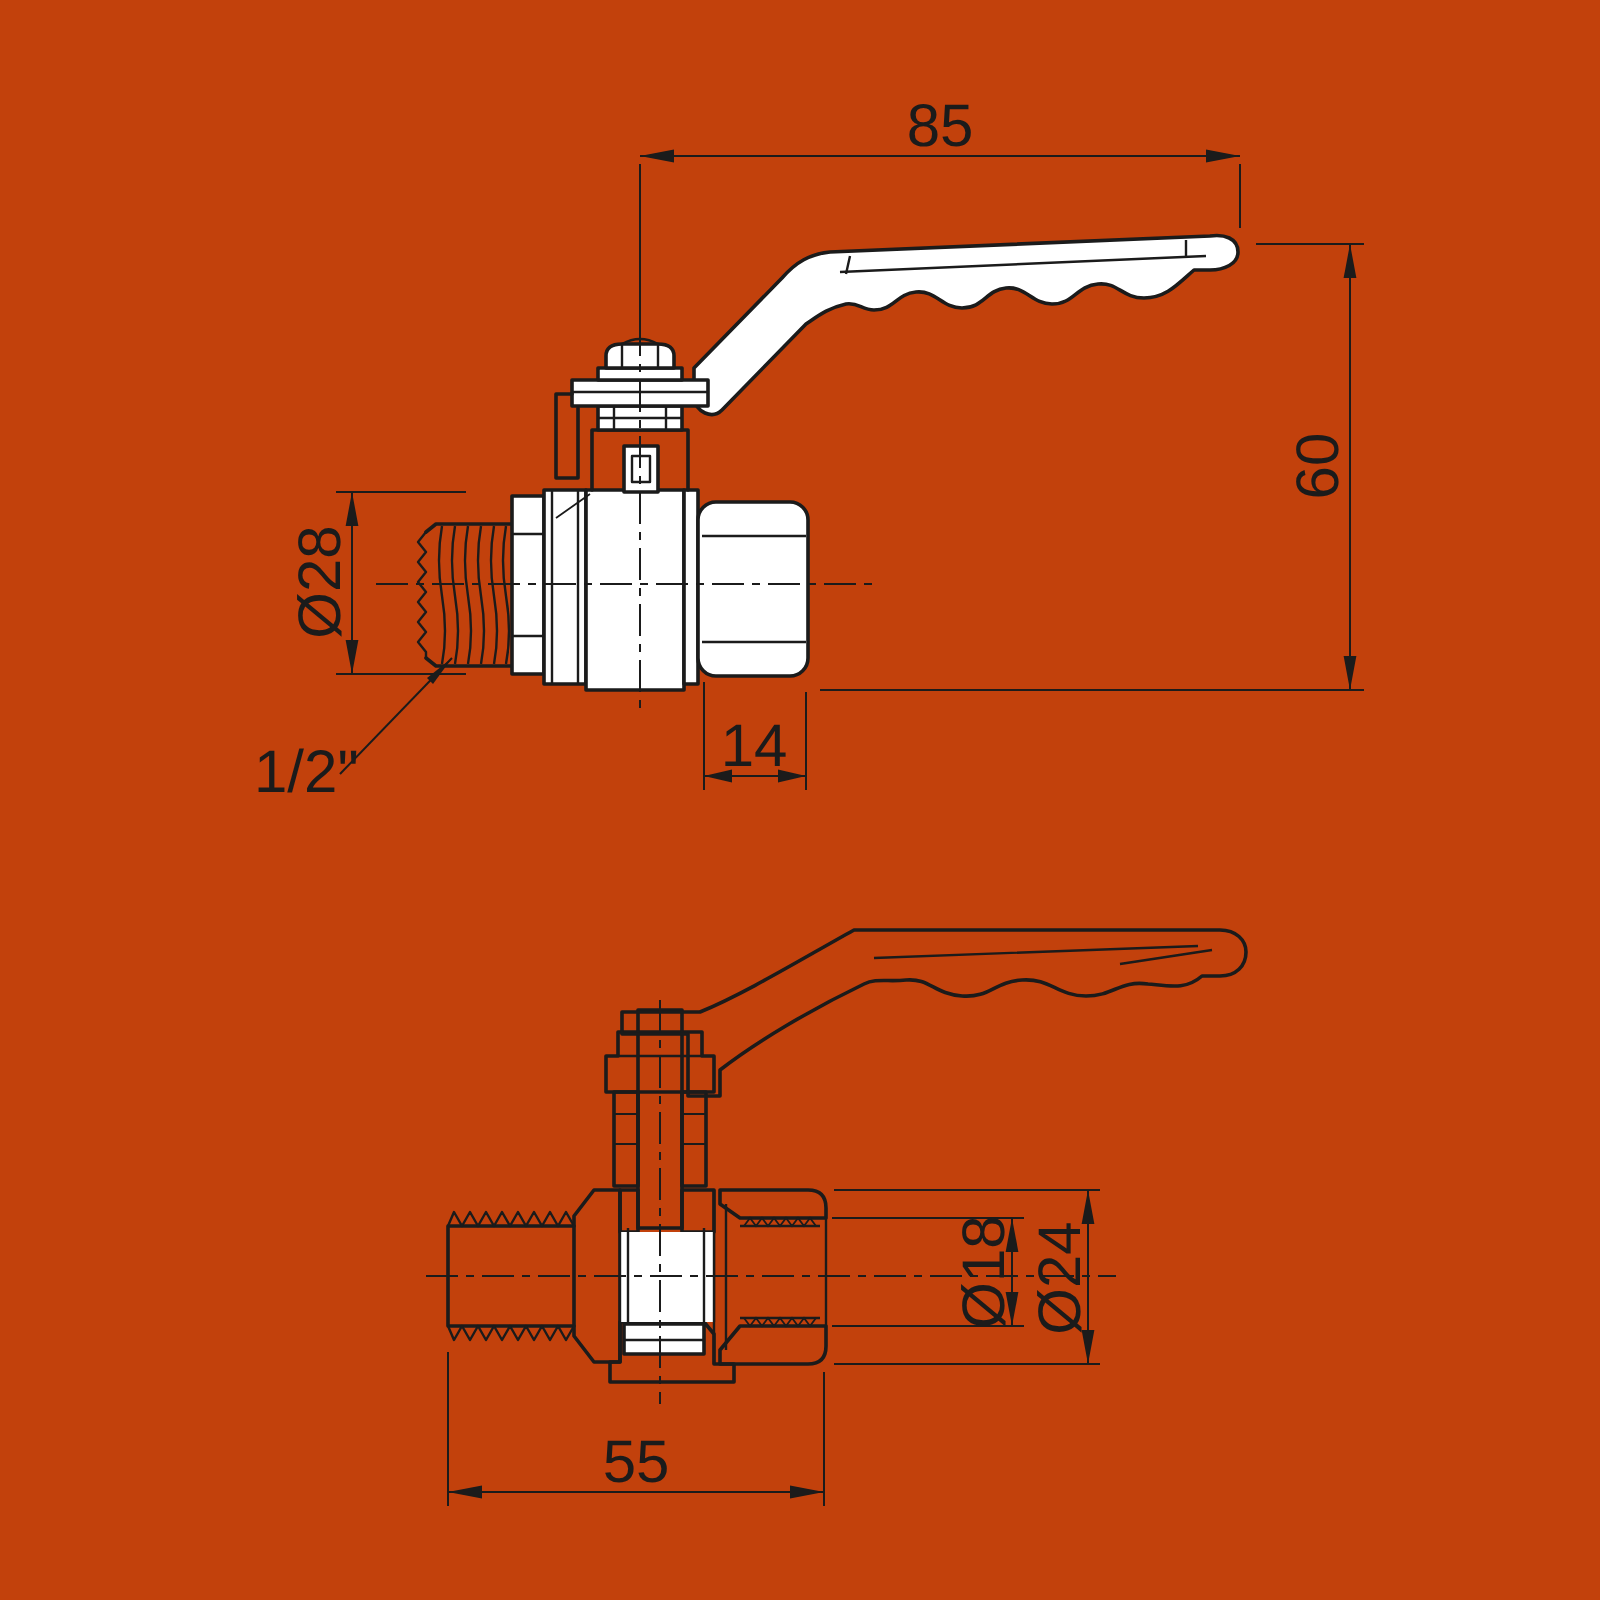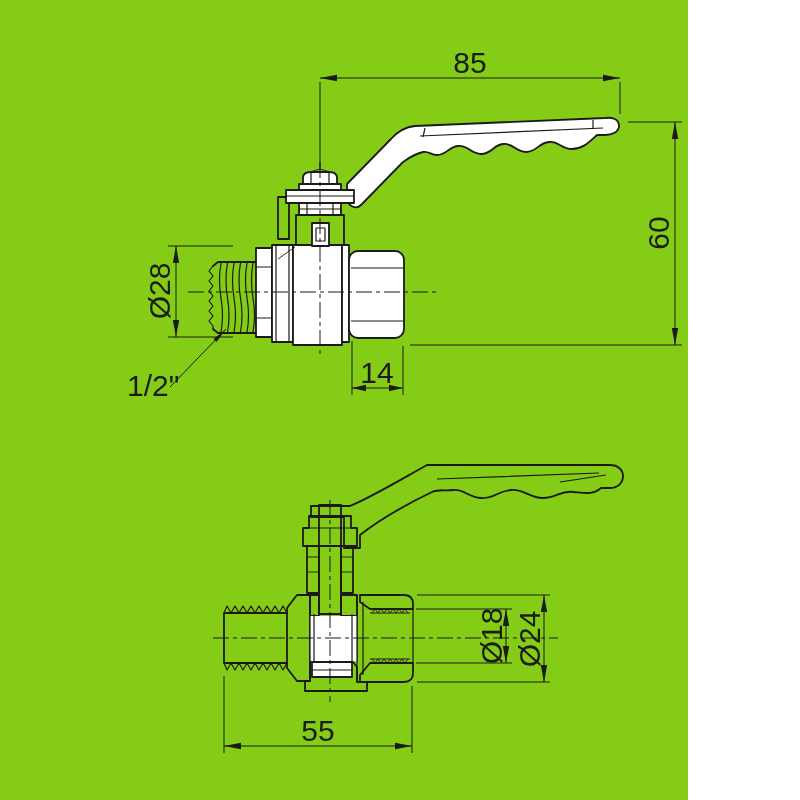--- a/index.html
+++ b/index.html
@@ -1,16 +1,16 @@
 <!DOCTYPE html>
 <html><head>
 <meta charset="utf-8">
 <style>
   html,body{margin:0;padding:0;background:#ffffff;}
-  .stage{width:688px;height:800px;background:#84cc16;position:relative;}
+  .stage{width:800px;height:800px;background:#c2410c;position:relative;}
   svg{display:block;}
   .ol{fill:none;stroke:#1b1b1b;stroke-width:1.8;stroke-linejoin:round;stroke-linecap:round;}
   .md{fill:none;stroke:#1b1b1b;stroke-width:1.2;stroke-linejoin:round;}
   .th{fill:none;stroke:#1b1b1b;stroke-width:0.9;}
   .dim{fill:none;stroke:#1b1b1b;stroke-width:1;}
   .cl{fill:none;stroke:#1b1b1b;stroke-width:1;stroke-dasharray:16 4 4 4;}
   .arr{fill:#1b1b1b;stroke:none;}
   .whitefill{fill:#ffffff;}
   text.dtxt{font-family:"Liberation Sans","DejaVu Sans",sans-serif;font-size:30px;fill:#1b1b1b;}
 </style>

